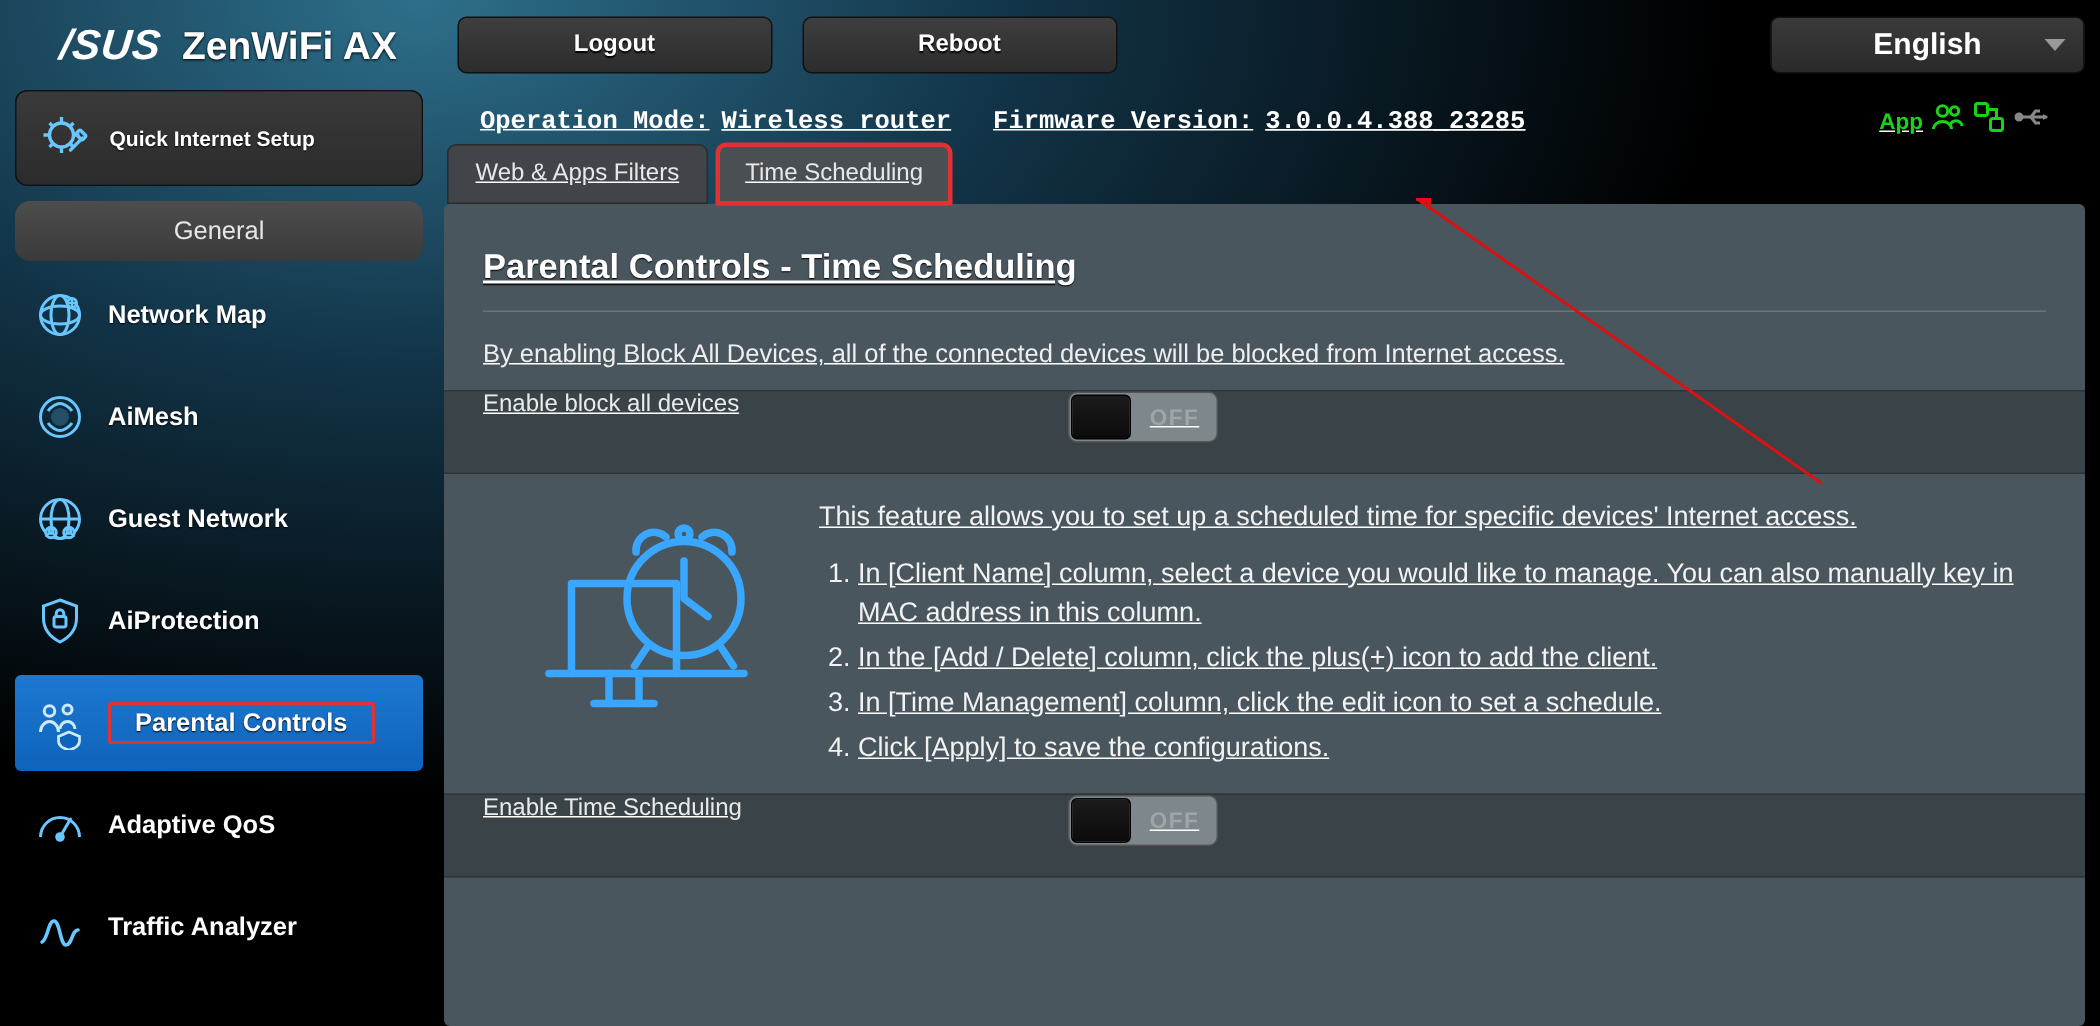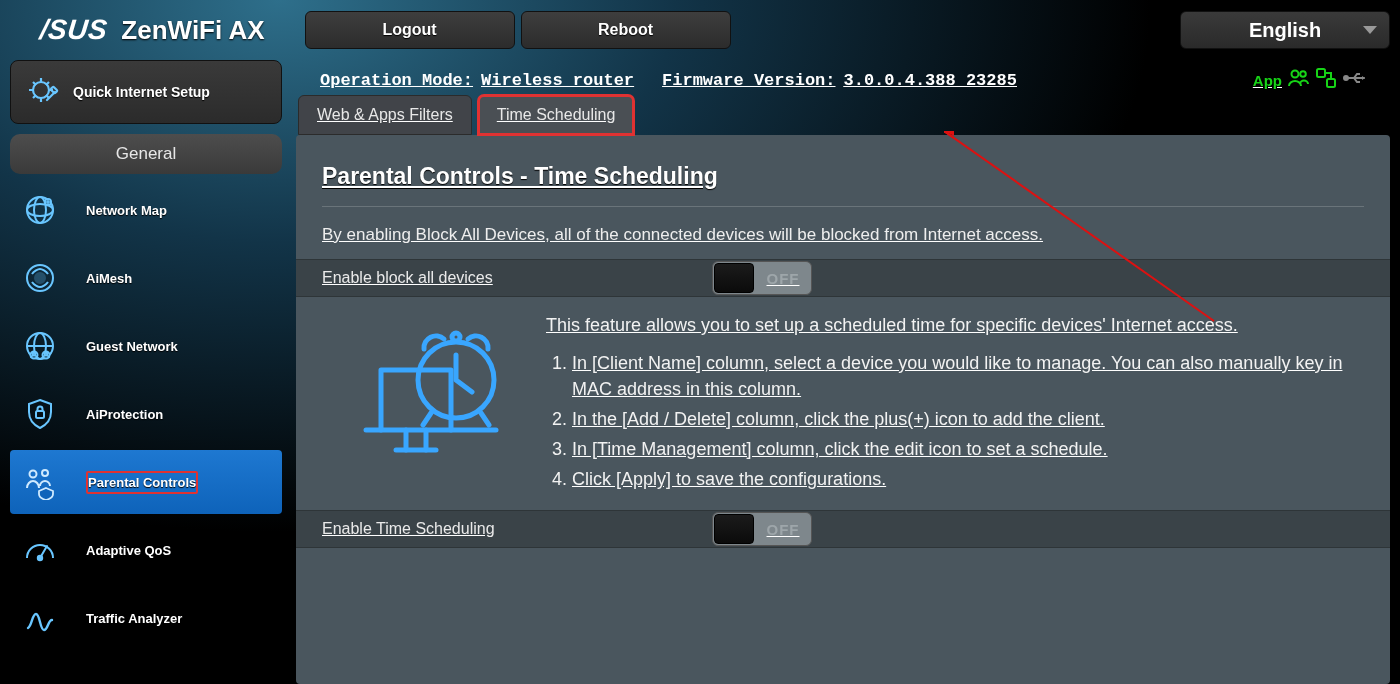--- a/index.html
+++ b/index.html
@@ -7,21 +7,21 @@
   body {
     background: radial-gradient(ellipse at 20% 0%, #2e6f8b 0%, #123448 25%, #000 55%);
     color: #fff;
   }
   .topbar {
     display:flex; align-items:center; height:60px; padding:0 10px;
   }
   .brand { display:flex; align-items:center; gap:14px; margin-left:30px; }
   .brand-logo { font-style:italic; font-weight:900; font-size:28px; letter-spacing:0.5px; color:#fff; font-family: "Arial Black", Arial, sans-serif; transform:skewX(-6deg); }
   .brand-model { font-size:26px; font-weight:bold; color:#fff; text-shadow:0 1px 2px #000; }
-  .top-buttons { display:flex; gap:2px; margin-left:40px; }
+  .top-buttons { display:flex; gap:16px; margin-left:40px; }
   .top-btn {
     min-width:210px; height:38px; display:flex; align-items:center; justify-content:center;
     background:linear-gradient(#3e3e3e,#2c2c2c); border:1px solid #111; border-radius:6px;
     color:#fff; font-weight:bold; font-size:16px; margin-right:4px; text-shadow:0 1px 1px #000;
   }
   .lang-btn {
     margin-left:auto; width:210px; height:38px; display:flex; align-items:center; justify-content:center;
     background:linear-gradient(#3a3a3a,#2a2a2a); border:1px solid #111; border-radius:6px;
     color:#fff; font-weight:bold; font-size:20px; position:relative;
   }
@@ -31,27 +31,27 @@
   .qis {
     display:flex; align-items:center; gap:12px; background:linear-gradient(#3a3a3a,#2b2b2b);
     border:1px solid #111; border-radius:8px; padding:10px 14px; height:64px;
   }
   .qis .qis-text { color:#fff; font-size:14px; font-weight:bold; line-height:1.15; text-shadow:0 1px 1px #000; }
   .group-label {
     background:linear-gradient(#4d4d4d,#3a3a3a); border-radius:10px; height:40px;
     display:flex; align-items:center; justify-content:center; font-size:17px; color:#e6e6e6; margin-top:6px;
   }
   .nav-item {
-    display:flex; align-items:center; gap:28px; height:64px; padding:0 12px;
-    color:#fff; font-size:13px; font-weight:bold; text-shadow:0 1px 1px #000;
+    display:flex; align-items:center; gap:14px; height:64px; padding:0 12px;
+    color:#fff; font-size:17px; font-weight:bold; text-shadow:0 1px 1px #000;
     border-radius:4px;
   }
   .nav-item.active { background:linear-gradient(#1e78d1,#0e63ba); border-radius:4px; }
   .nav-item .label { white-space:nowrap; }
-  .nav-item .hl { border:2px solid #e03232; padding:2px 0; border-radius:2px; }
+  .nav-item .hl { border:2px solid #e03232; padding:2px 16px; border-radius:2px; }
   .nav-icon { width:36px; height:36px; display:flex; align-items:center; justify-content:center; }
   .nav-icon svg { width:36px; height:36px; }
   .main { flex:1; display:flex; flex-direction:column;text-decoration:underline; }
   .info-row {
     display:flex; align-items:center; font-family:"Courier New", monospace; font-size:17px; font-weight:bold;
     color:#fff; padding:6px 24px 0 24px; flex-wrap:wrap;
   }
   .info-row .lbl { color:#fff; margin-right:8px; }
   .info-row .val { color:#fff; text-decoration:underline; margin-right:28px; }
   .status-icons { margin-left:auto; display:flex; gap:4px; align-items:center; color:#17d417;text-align:center; }
@@ -66,21 +66,21 @@
   .tab.selected { background:#4a4f54; }
   .tab.callout { outline:3px solid #e03232; outline-offset:-2px; }
   .arrow-line { position:absolute; left:648px; top:36px; pointer-events:none; }
   .panel {
     background:#4a565e; border-radius:4px; padding:22px 26px; flex:1; overflow:hidden;
   }
   .panel h1 { font-size:23px; color:#fff; text-shadow:0 1px 1px #000; margin-top:6px; margin-bottom:16px; }
   .panel hr { border:none; border-top:1px solid #6a747a; margin-bottom:18px; }
   .panel .desc { font-size:17px; color:#eee; margin-bottom:14px;margin-top:16px; }
   .setting-row {
-    background:#3a4348; display:flex; align-items:center; height:38px;
+    background:#3a4348; display:flex; height:56px;
     border-top:1px solid #2e3538; border-bottom:1px solid #2e3538; margin:0 -26px; padding:0 26px; gap:20px;
   }
   .setting-row .s-label { width:370px; font-size:16px; color:#eaeaea; }
   .toggle {
     width:100px; height:34px; background:#7e878c; border-radius:6px; display:flex; align-items:center;
     position:relative; border:1px solid #555; overflow:hidden;
   }
   .toggle .knob { width:40px; height:30px; background:linear-gradient(#1b1b1b,#0b0b0b); border-radius:4px; margin:1px; border:1px solid #000; }
   .toggle .state { flex:1; text-align:center; color:#9ea6aa; font-weight:bold; font-size:15px; letter-spacing:1px; }
   .feature-block { display:flex; gap:30px; padding:18px 0 14px 24px; }

